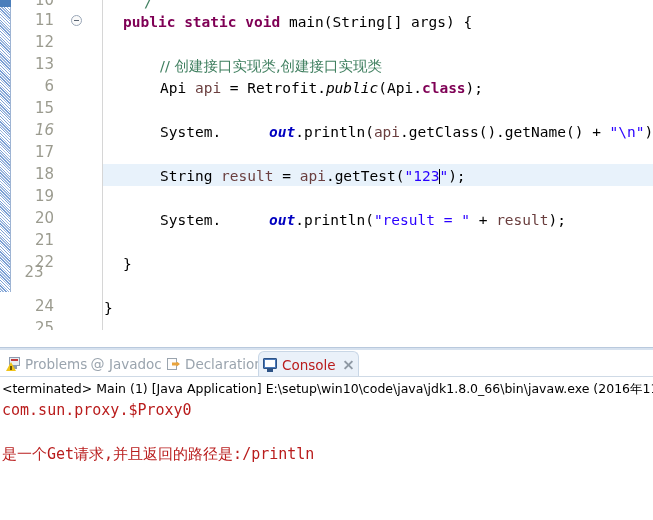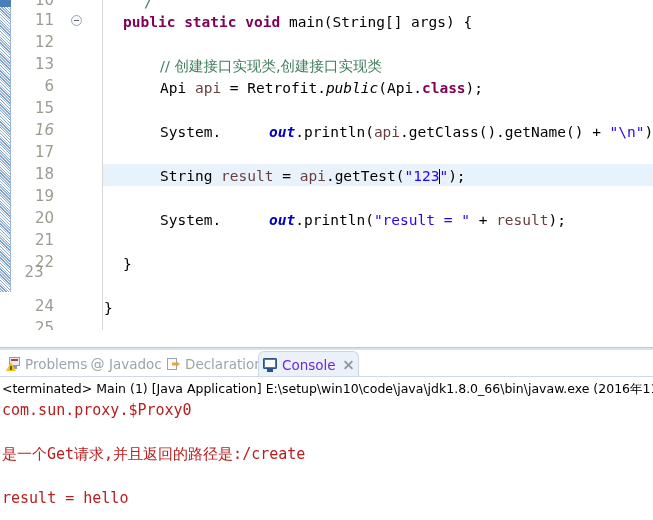--- a/index.html
+++ b/index.html
@@ -109,21 +109,21 @@
     display:flex; align-items:center; gap:4px;
     font-family:"DejaVu Sans", sans-serif;
     font-size:13.5px; color:#9aa4ae;
     padding:0 4px;
   }
   .tab.active {
     background:#eaf1f9;
     border:1px solid #c9d7e6;
     border-bottom:none;
     border-radius:6px 6px 0 0;
-    color:#6d28d9;
+    color:#b91c1c;
   }
   .tab-label { white-space:nowrap; }
 
   .tab-sep-line {
     position:absolute; left:0; top:29px; width:653px; height:1px;
     background:#cfdae6;
   }
 
   
   .ico { display:inline-block; position:relative; }
@@ -302,19 +302,18 @@
       </div>
     </div>
 
     <div class="tab-sep-line"></div>
 
     <div class="terminated">&lt;terminated&gt; Main (1) [Java Application] E:\setup\win10\code\java\jdk1.8.0_66\bin\javaw.exe (2016年11月6日 下午</div>
 
     <div class="console-out">
       <div class="out-line" style="top:0px;">com.sun.proxy.$Proxy0</div>
       <div class="out-line" style="top:22px;"></div>
-      <div class="out-line" style="top:44px;">是一个Get请求,并且返回的路径是:/create</div>
+      <div class="out-line" style="top:44px;">是一个Get请求,并且返回的路径是:/println</div>
       <div class="out-line" style="top:66px;"></div>
-      <div class="out-line" style="top:88px;">result = hello</div>
     </div>
   </div>
 
 </div>
 
 </body></html>

